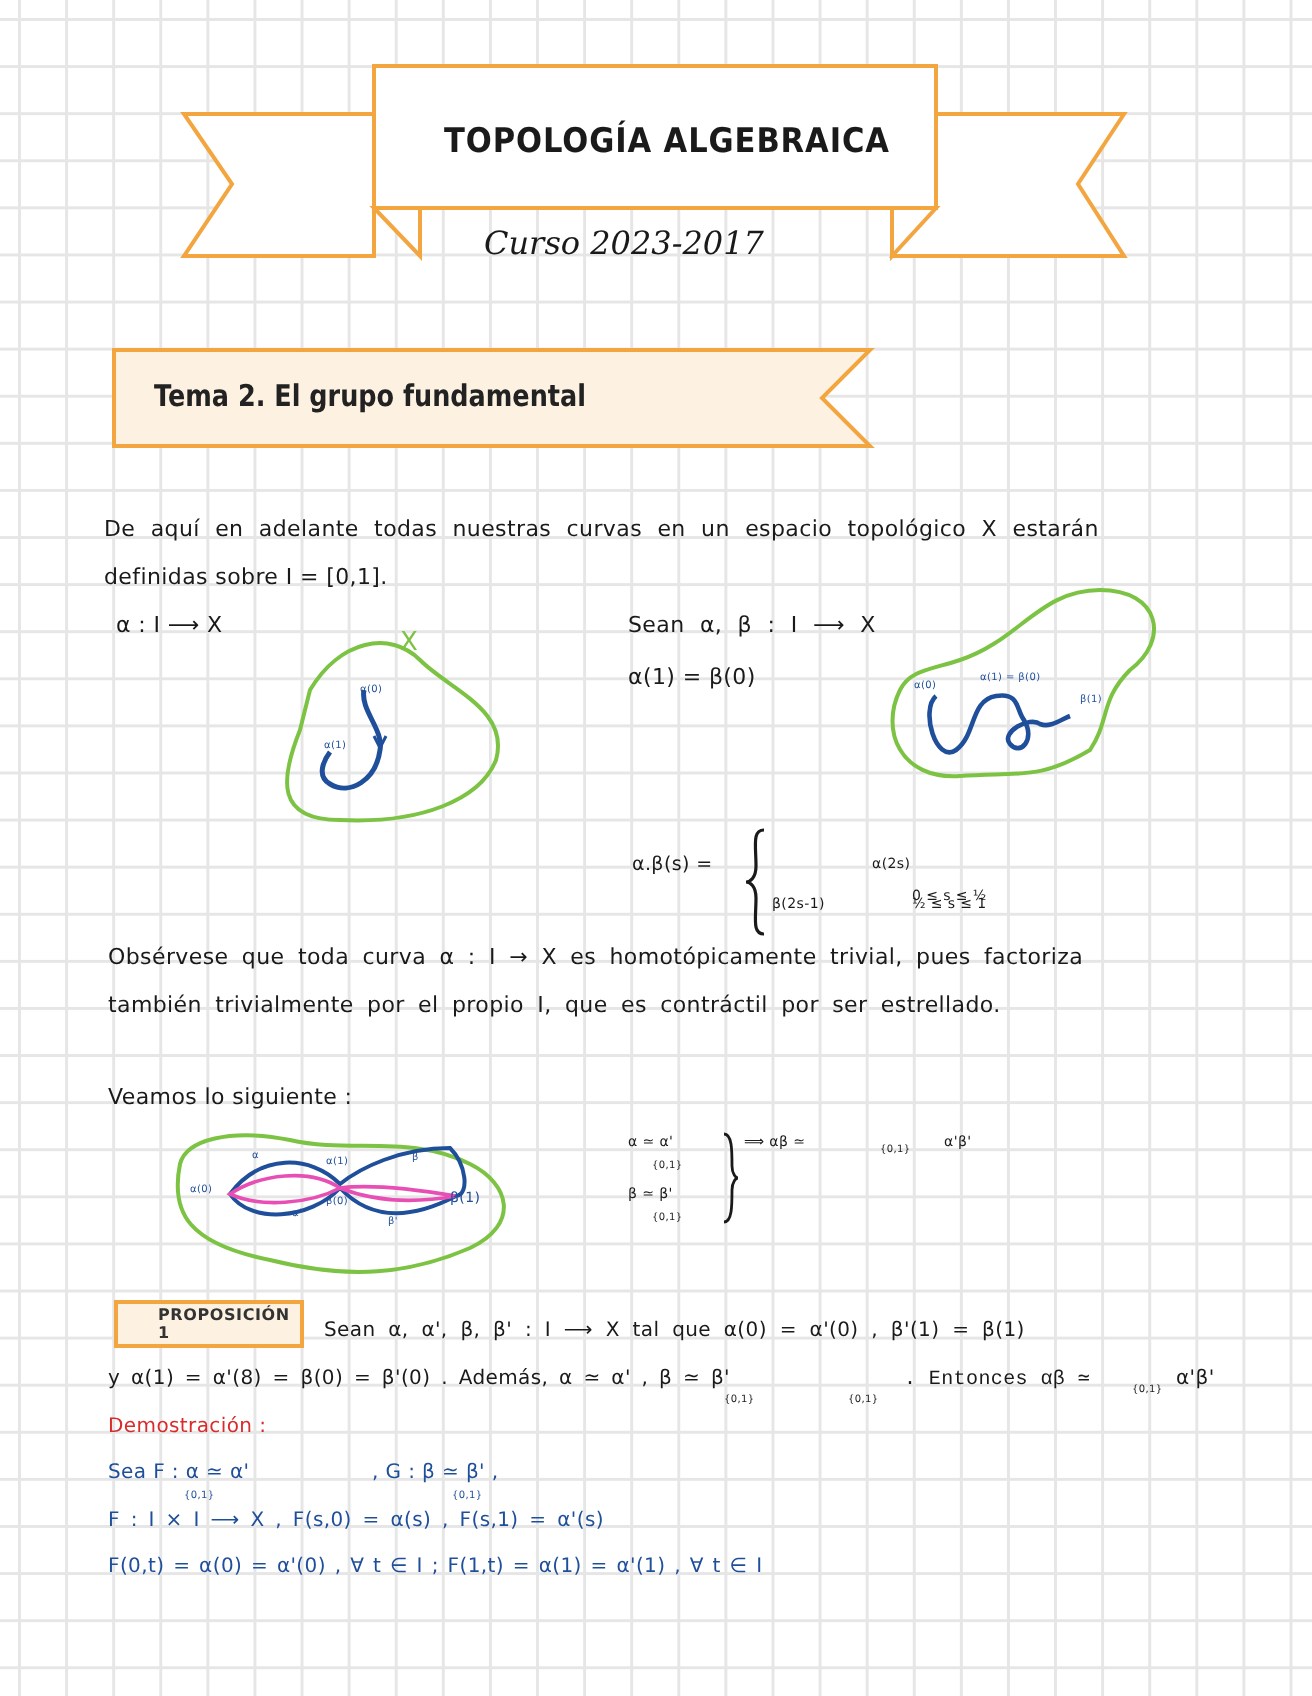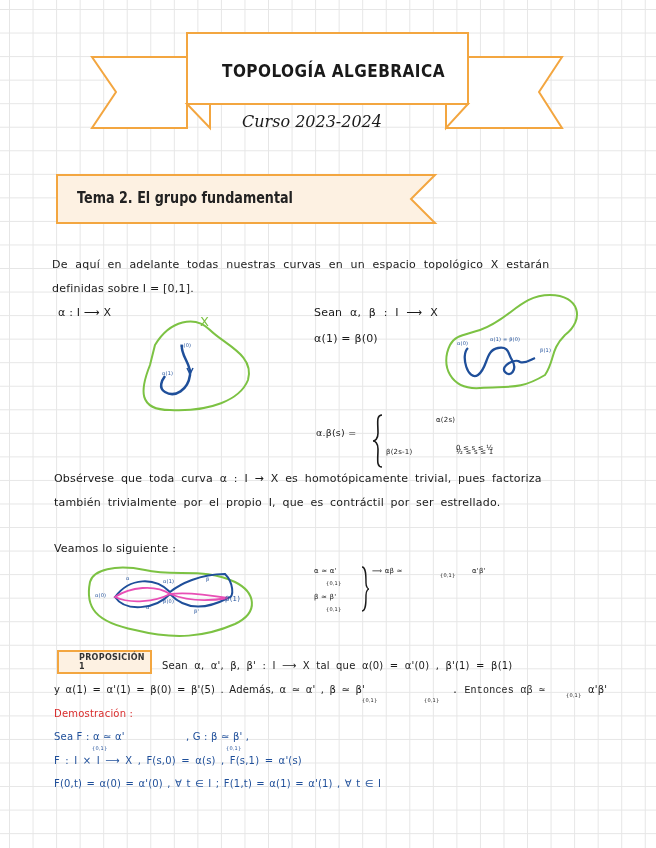--- a/index.html
+++ b/index.html
@@ -35,21 +35,21 @@
   <polygon points="92,57 187,57 187,128 92,128 116,92" fill="#ffffff" stroke="#f3a640" stroke-width="2"></polygon>
 
   <polygon points="468,57 562,57 539,92 562,128 446,128" fill="#ffffff" stroke="#f3a640" stroke-width="2"></polygon>
 
   <polygon points="187,104 210,104 210,128" fill="#ffffff" stroke="#f3a640" stroke-width="2"></polygon>
   <polygon points="468,104 446,104 446,128" fill="#ffffff" stroke="#f3a640" stroke-width="2"></polygon>
 
   <rect x="187" y="33" width="281" height="71" fill="#ffffff" stroke="#f3a640" stroke-width="2"></rect>
 </svg>
 <div class="abs title-text" style="left:222px;top:61px;">TOPOLOGÍA ALGEBRAICA</div>
-<div class="abs subtitle-text" style="left:242px;top:112px;">Curso 2023-2024</div>
+<div class="abs subtitle-text" style="left:242px;top:112px;">Curso 2023-2017</div>
 
 <svg width="656" height="60" style="left:0;top:170px;">
   <polygon points="57,5 435,5 411,29 435,53 57,53" fill="#fdf1e2" stroke="#f3a640" stroke-width="2"></polygon>
 </svg>
 <div class="abs tema-text" style="left:77px;top:189px;">Tema 2. El grupo fundamental</div>
 
 <div class="abs hand" style="left:52px;top:258px;word-spacing:4px;">De aquí en adelante todas nuestras curvas en un espacio topológico X estarán</div>
 <div class="abs hand" style="left:52px;top:282px;">definidas sobre I = [0,1].</div>
 
 <div class="abs hand" style="left:58px;top:306px;">α : I ⟶ X</div>
@@ -69,21 +69,21 @@
   <path d="M28,58 C20,65 28,92 38,85 C48,78 45,60 58,58 C70,56 68,65 72,70 C78,80 70,88 65,82 C60,76 75,68 80,72 C85,74 90,70 95,68" fill="none" stroke="#1f4f9a" stroke-width="2.3"></path>
 </svg>
 <div class="abs hand blue tiny" style="left:457px;top:340px;">α(0)</div>
 <div class="abs hand blue tiny" style="left:490px;top:336px;">α(1) = β(0)</div>
 <div class="abs hand blue tiny" style="left:540px;top:347px;">β(1)</div>
 
 <div class="abs hand" style="left:316px;top:427px;font-size:9.5px;">α.β(s) =</div>
 <svg width="14" height="56" style="left:372px;top:413px;">
   <path d="M10,2 C4,2 6,10 6,20 C6,26 3,28 1,28 C3,28 6,30 6,36 C6,46 4,54 10,54" fill="none" stroke="#1a1a1a" stroke-width="1.6"></path>
 </svg>
-<div class="abs hand small" style="left:388px;top:416px;padding-left:48px;">α(2s)</div>
+<div class="abs hand small" style="left:388px;top:428px;padding-left:48px;">α(2s)</div>
 <div class="abs hand small" style="left:456px;top:416px;margin-top:28px;">0 ≤ s ≤ ½</div>
 <div class="abs hand small" style="left:386px;top:448px;">β(2s-1)</div>
 <div class="abs hand small" style="left:456px;top:448px;">½ ≤ s ≤ 1</div>
 
 <div class="abs hand" style="left:54px;top:472px;word-spacing:3px;">Obsérvese que toda curva α : I → X es homotópicamente trivial, pues factoriza</div>
 <div class="abs hand" style="left:54px;top:496px;word-spacing:3px;">también trivialmente por el propio I, que es contráctil por ser estrellado.</div>
 
 <div class="abs hand" style="left:54px;top:542px;">Veamos lo siguiente :</div>
 
 <svg width="180" height="80" style="left:85px;top:562px;">
@@ -108,21 +108,21 @@
   <path d="M2,2 C6,2 6,10 6,18 C6,22 8,24 9,24 C8,24 6,26 6,30 C6,38 6,46 2,46" fill="none" stroke="#1a1a1a" stroke-width="1.4"></path>
 </svg>
 <div class="abs hand small" style="left:372px;top:567px;">⟹ αβ ≃</div>
 <div class="abs hand tiny" style="left:440px;top:572px;">{0,1}</div>
 <div class="abs hand small" style="left:472px;top:567px;">α'β'</div>
 
 <div class="abs prop-box" style="left:57px;top:650px;width:95px;height:24px;">
   <span class="prop-text">PROPOSICIÓN 1</span>
 </div>
 <div class="abs hand" style="left:162px;top:660px;word-spacing:3px;font-size:10px;">Sean α, α', β, β' : I ⟶ X tal que α(0) = α'(0) , β'(1) = β(1)</div>
-<div class="abs hand" style="left:54px;top:684px;word-spacing:2px;font-size:10px;">y  α(1) = α'(1) = β(0) = β'(5) . Además,  α ≃ α'  ,  β ≃ β'</div>
+<div class="abs hand" style="left:54px;top:684px;word-spacing:2px;font-size:10px;">y  α(1) = α'(8) = β(0) = β'(0) . Además,  α ≃ α'  ,  β ≃ β'</div>
 <div class="abs hand tiny" style="left:362px;top:697px;">{0,1}</div>
 <div class="abs hand tiny" style="left:424px;top:697px;">{0,1}</div>
 <div class="abs hand" style="left:452px;top:684px;font-size:10px;font-family:Liberation Mono, monospace;">. Entonces αβ ≃</div>
 <div class="abs hand tiny" style="left:566px;top:692px;">{0,1}</div>
 <div class="abs hand" style="left:588px;top:684px;font-size:10px;">α'β'</div>
 
 <div class="abs hand red" style="left:54px;top:708px;font-size:10px;">Demostración :</div>
 <div class="abs hand blue" style="left:54px;top:731px;font-size:10px;">Sea  F : α ≃ α'</div>
 <div class="abs hand blue tiny" style="left:92px;top:745px;">{0,1}</div>
 <div class="abs hand blue" style="left:186px;top:731px;font-size:10px;">,  G : β ≃ β'  ,</div>

